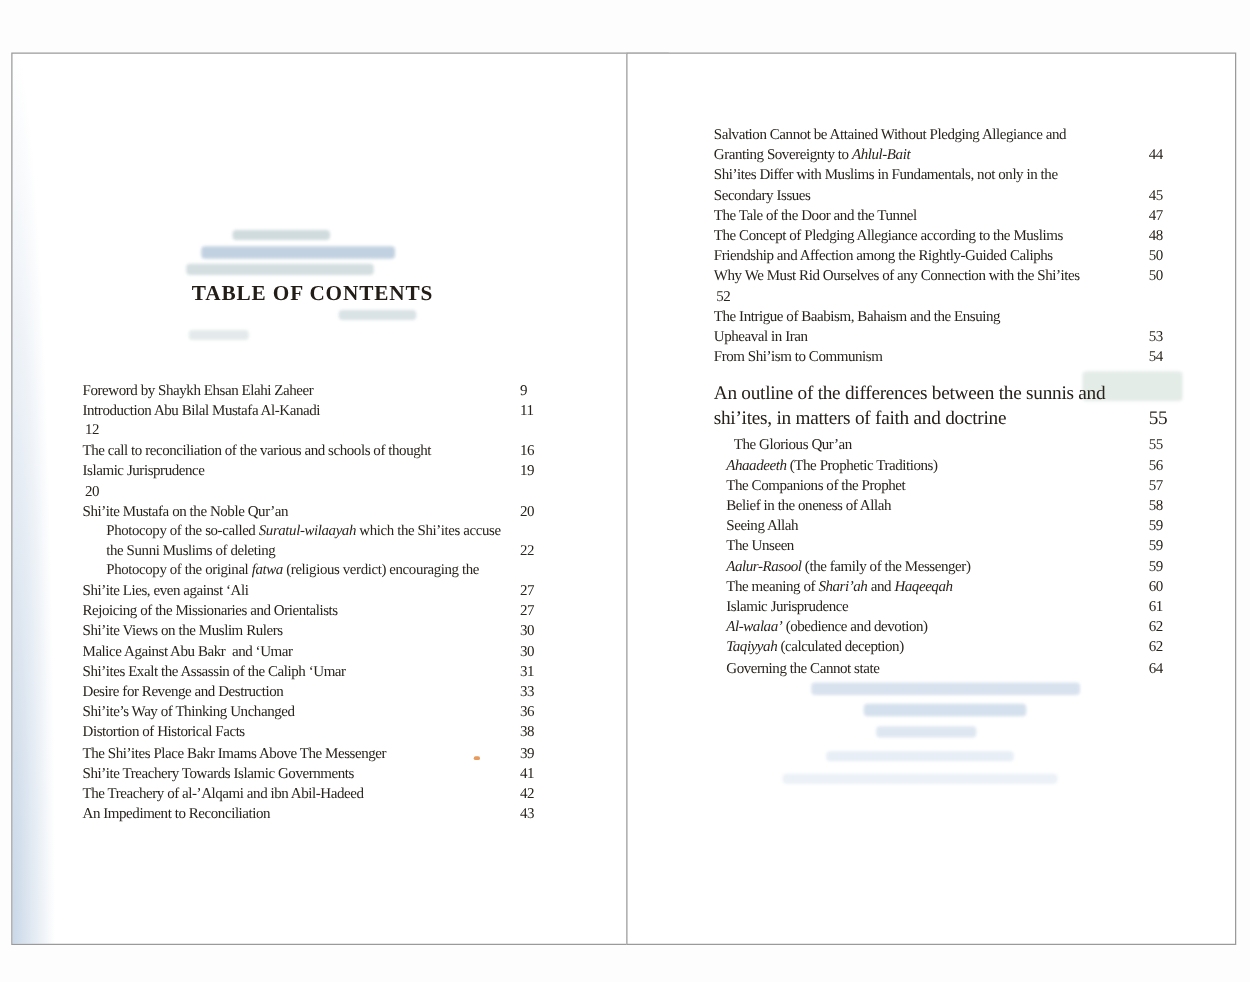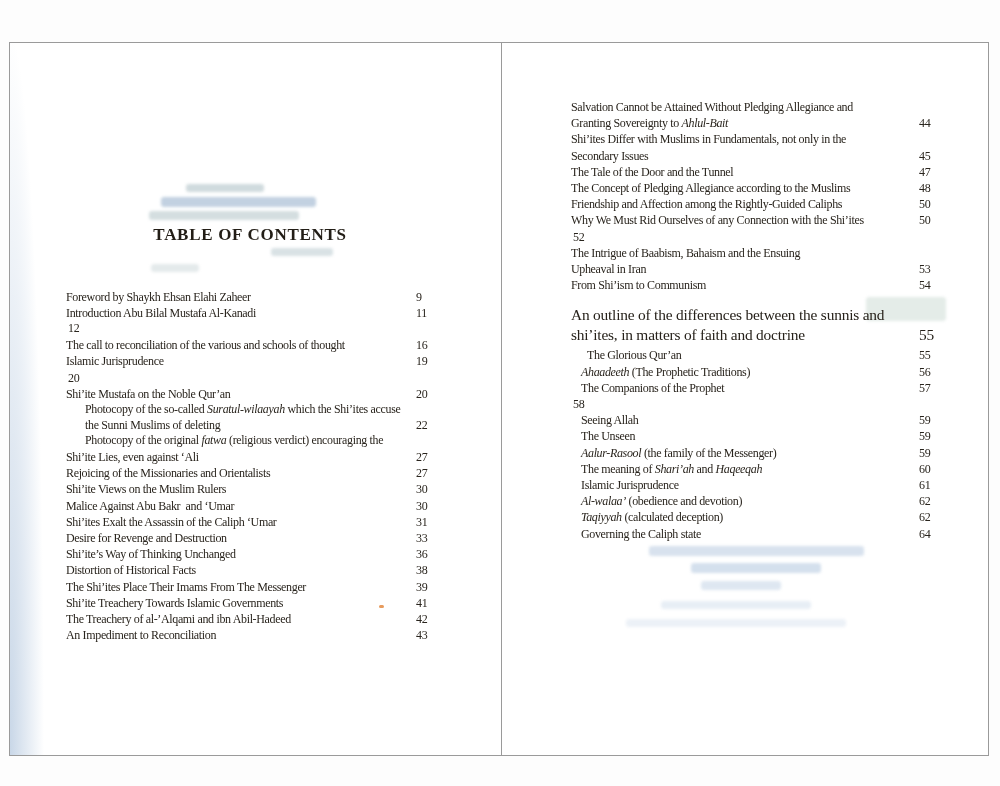--- a/index.html
+++ b/index.html
@@ -10,21 +10,21 @@
   .page-left{left:9px;width:526px;}
   .page-right{left:501px;width:488px;}
 
   .content{position:absolute;top:0;}
   .page-left .content{left:56px;width:388px;}
   .page-right .content{left:69px;top:56px;width:386px;}
 
   h1.toc-title{margin:182px 20px 0 0;font-size:17px;font-weight:600;letter-spacing:0.7px;
     text-align:center;color:#221d16;line-height:20px;}
 
-  .toc-left{margin-top:44px;}
+  .toc-left{margin-top:59px;}
   .sec-head{margin-top:12px;}
   .toc-sub{margin-top:2px;}
 
   .row{display:flex;align-items:baseline;font-size:12px;line-height:16.2px;
     letter-spacing:-0.35px;color:#29241d;}
   .row .t{flex:1 1 0;min-width:0;white-space:nowrap;}
   .row .p{flex:0 0 38px;padding-left:2px;text-align:left;}
   .row.sm{font-size:11.9px;line-height:15.7px;letter-spacing:-0.3px;}
   .row.sec{font-size:15.4px;line-height:20px;letter-spacing:-0.2px;color:#26211a;}
 
@@ -124,21 +124,21 @@
           </div>
           <div class="row">
             <span class="t"><span>Shi’ite’s Way of Thinking Unchanged</span></span>
             <span class="p">36</span>
           </div>
           <div class="row">
             <span class="t"><span>Distortion of Historical Facts</span></span>
             <span class="p">38</span>
           </div>
           <div class="row">
-            <span class="t"><span>The Shi’ites Place Their Imams From The Messenger</span></span>
+            <span class="t"><span>The Shi’ites Place Bakr Imams Above The Messenger</span></span>
             <span class="p">39</span>
           </div>
           <div class="row">
             <span class="t"><span>Shi’ite Treachery Towards Islamic Governments</span></span>
             <span class="p">41</span>
           </div>
           <div class="row">
             <span class="t"><span>The Treachery of al-’Alqami and ibn Abil-Hadeed</span></span>
             <span class="p">42</span>
           </div>
@@ -226,20 +226,21 @@
           </div>
           <div class="row">
             <span class="t"><i>Ahaadeeth</i><span> (The Prophetic Traditions)</span></span>
             <span class="p">56</span>
           </div>
           <div class="row">
             <span class="t"><span>The Companions of the Prophet</span></span>
             <span class="p">57</span>
           </div>
           <div class="row">
+            <span class="t"><span>Belief in the oneness of Allah</span></span>
             <span class="p">58</span>
           </div>
           <div class="row">
             <span class="t"><span>Seeing Allah</span></span>
             <span class="p">59</span>
           </div>
           <div class="row">
             <span class="t"><span>The Unseen</span></span>
             <span class="p">59</span>
           </div>
@@ -257,20 +258,20 @@
           </div>
           <div class="row">
             <span class="t"><i>Al-walaa’</i><span> (obedience and devotion)</span></span>
             <span class="p">62</span>
           </div>
           <div class="row">
             <span class="t"><i>Taqiyyah</i><span> (calculated deception)</span></span>
             <span class="p">62</span>
           </div>
           <div class="row">
-            <span class="t"><span>Governing the Caliph state</span></span>
+            <span class="t"><span>Governing the Cannot state</span></span>
             <span class="p">64</span>
           </div>
         </div>
     </div>
   </div>
 
 </div>
 
 </body></html>

